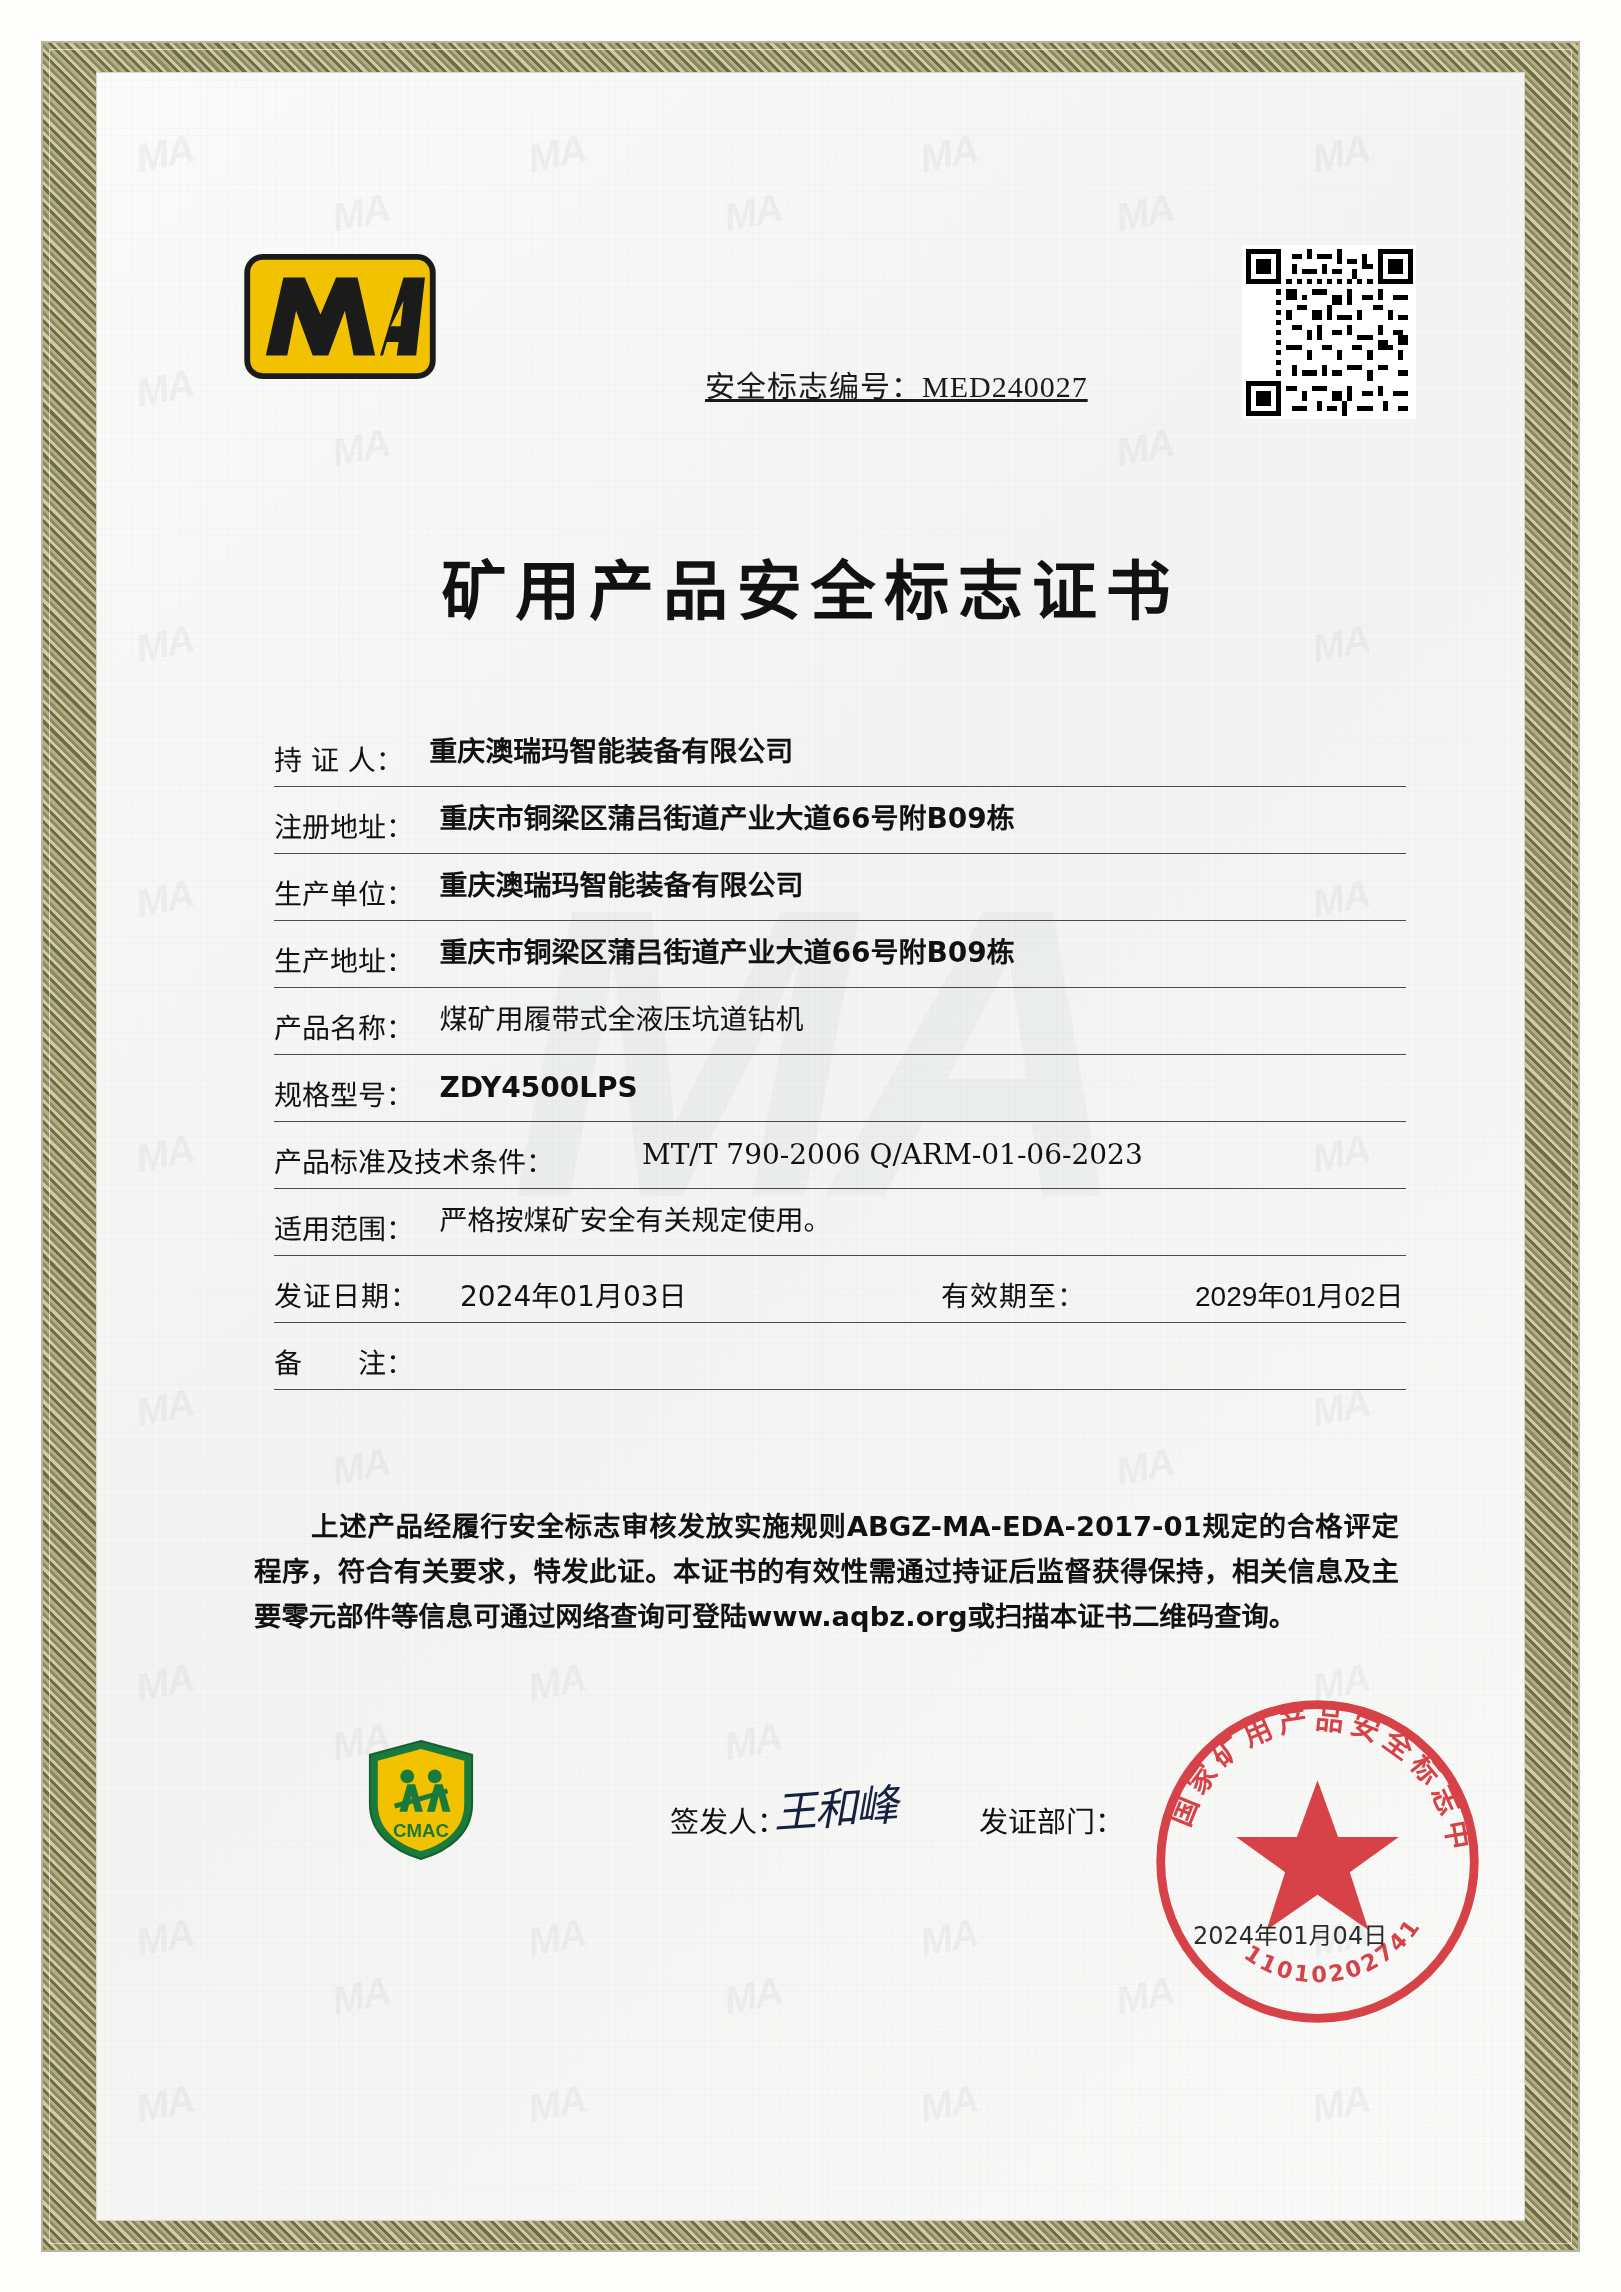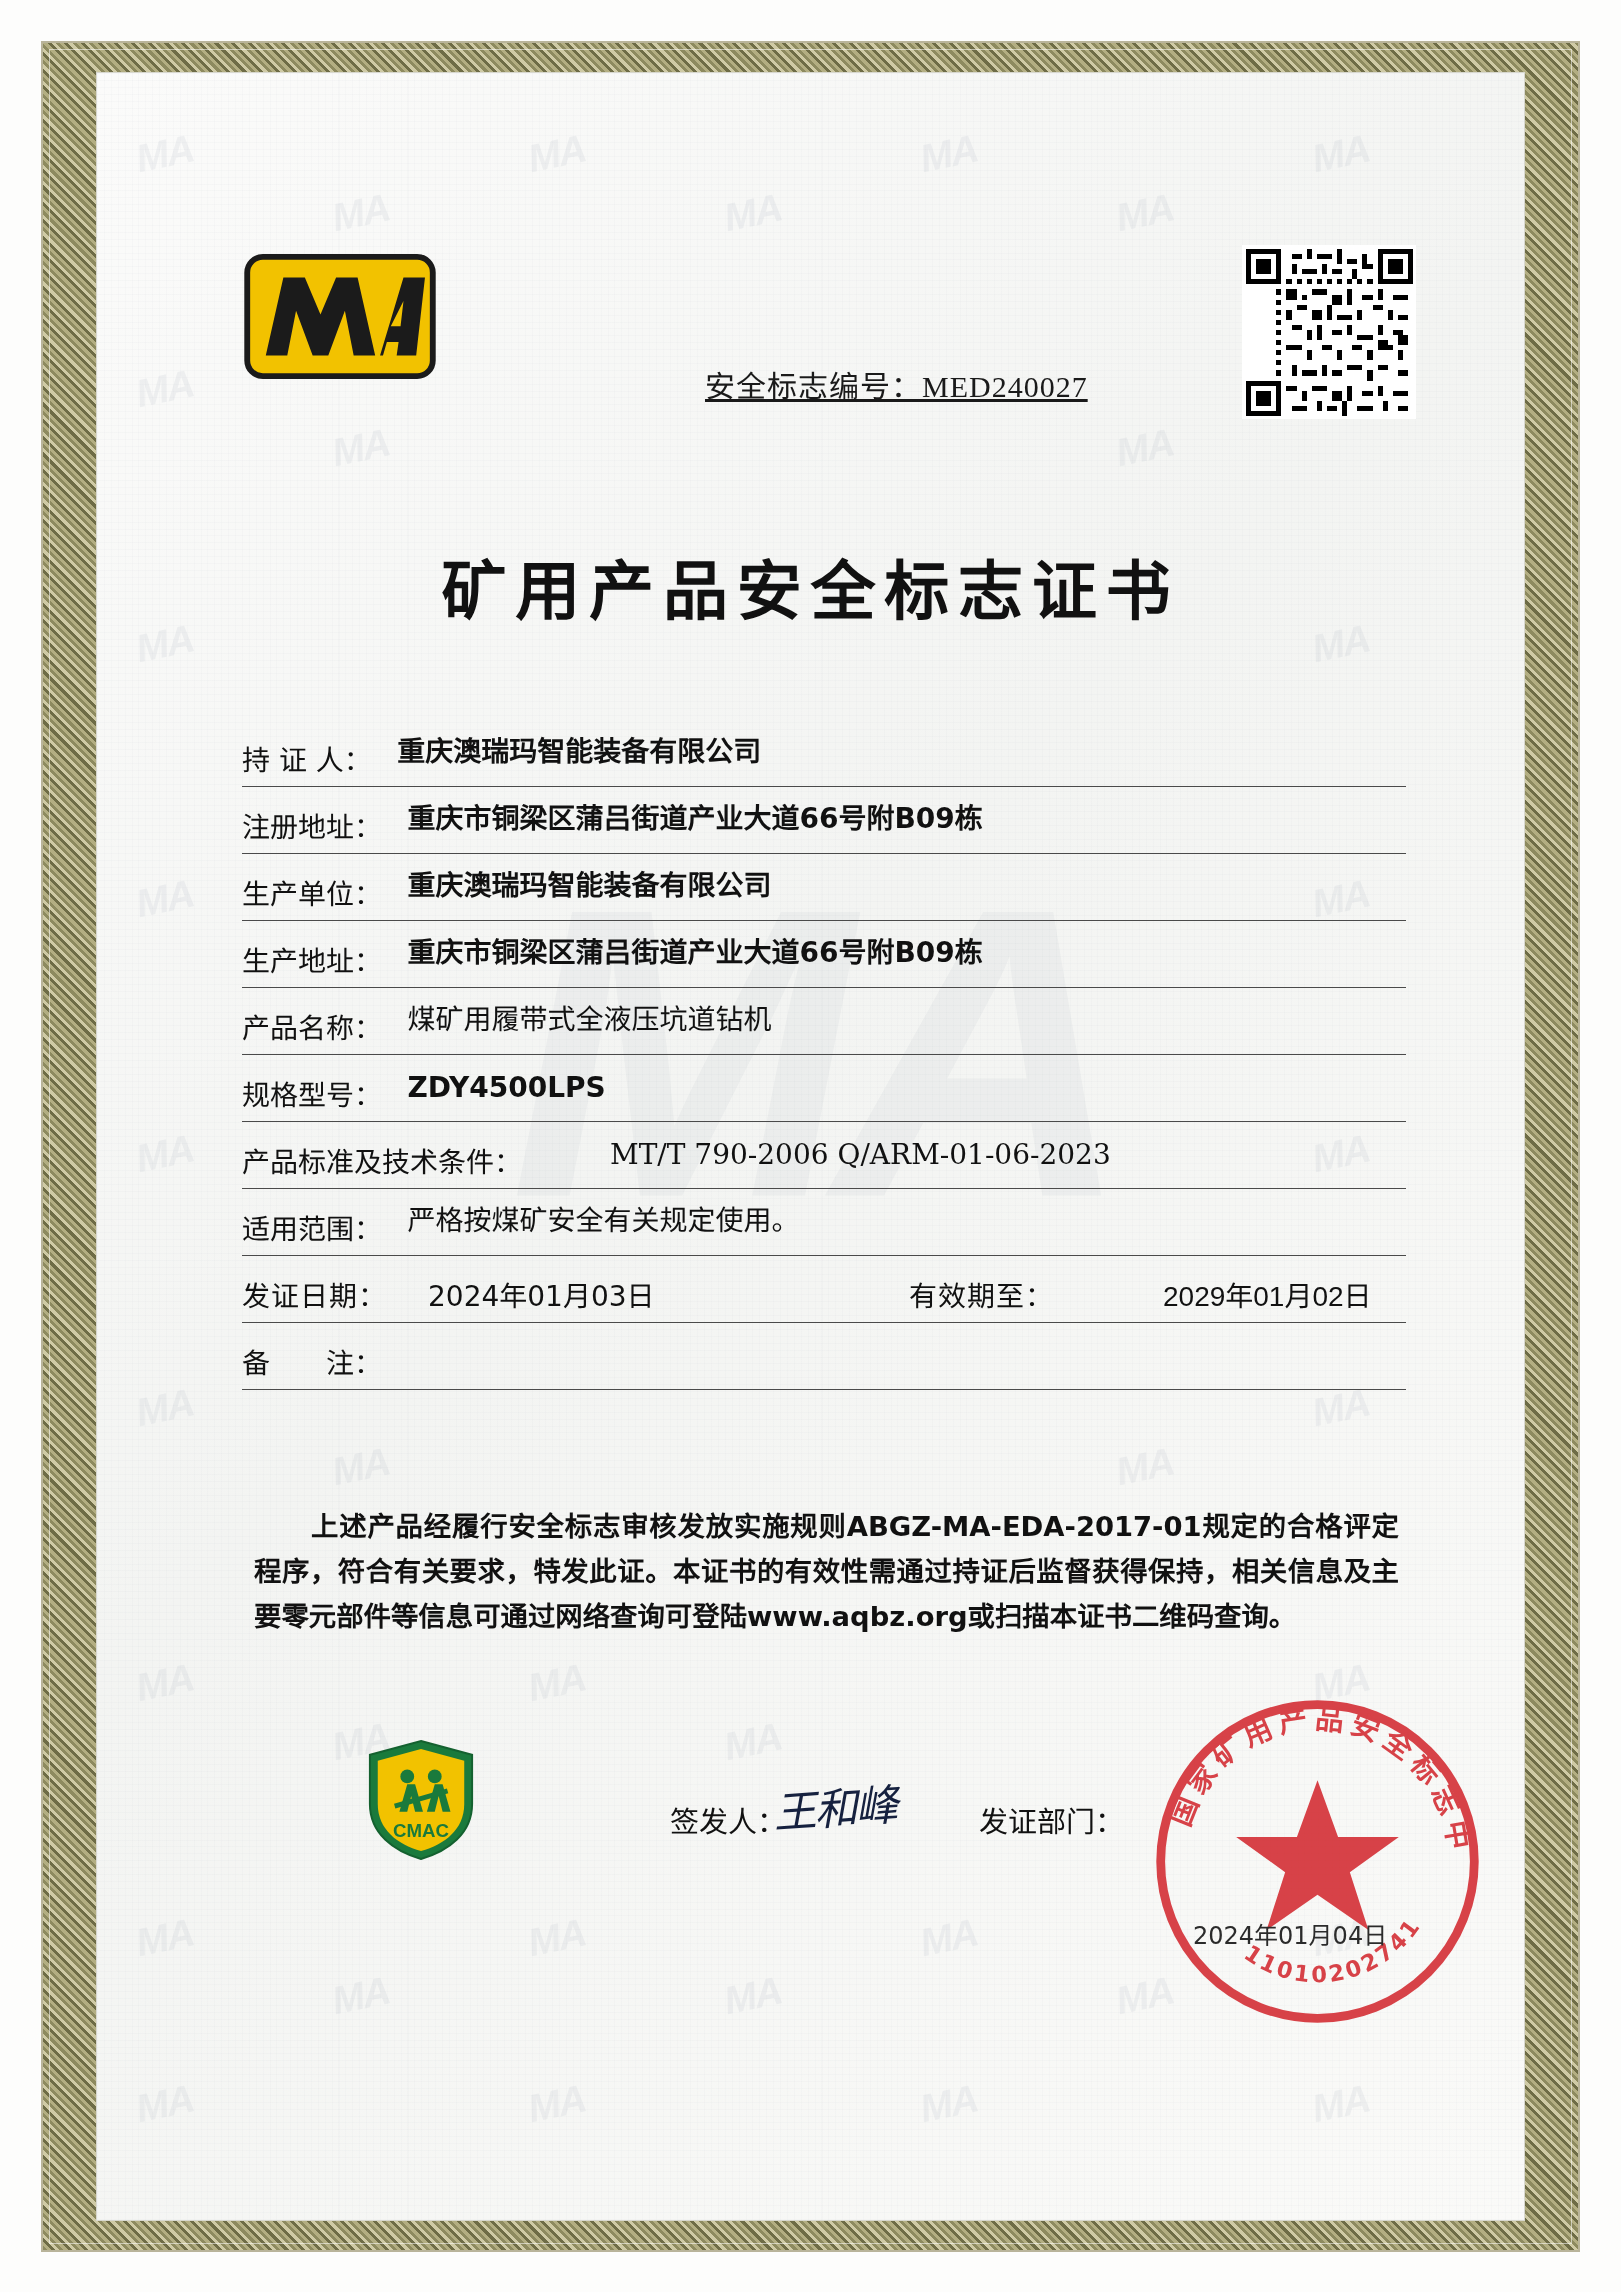--- a/index.html
+++ b/index.html
@@ -156,20 +156,21 @@
     position: absolute;
     left: 145px;
     right: 118px;
     top: 647px;
   }
   .row {
     position: relative;
     height: 67px;
     display: flex;
     align-items: flex-end;
+    margin-left: 32px;
   }
   .row .label {
     font-size: 28px;
     color: #111;
     white-space: nowrap;
     padding-bottom: 8.8px;
     font-family: "DejaVu Serif", serif;
   }
   .row .value {
     font-size: 28px;

